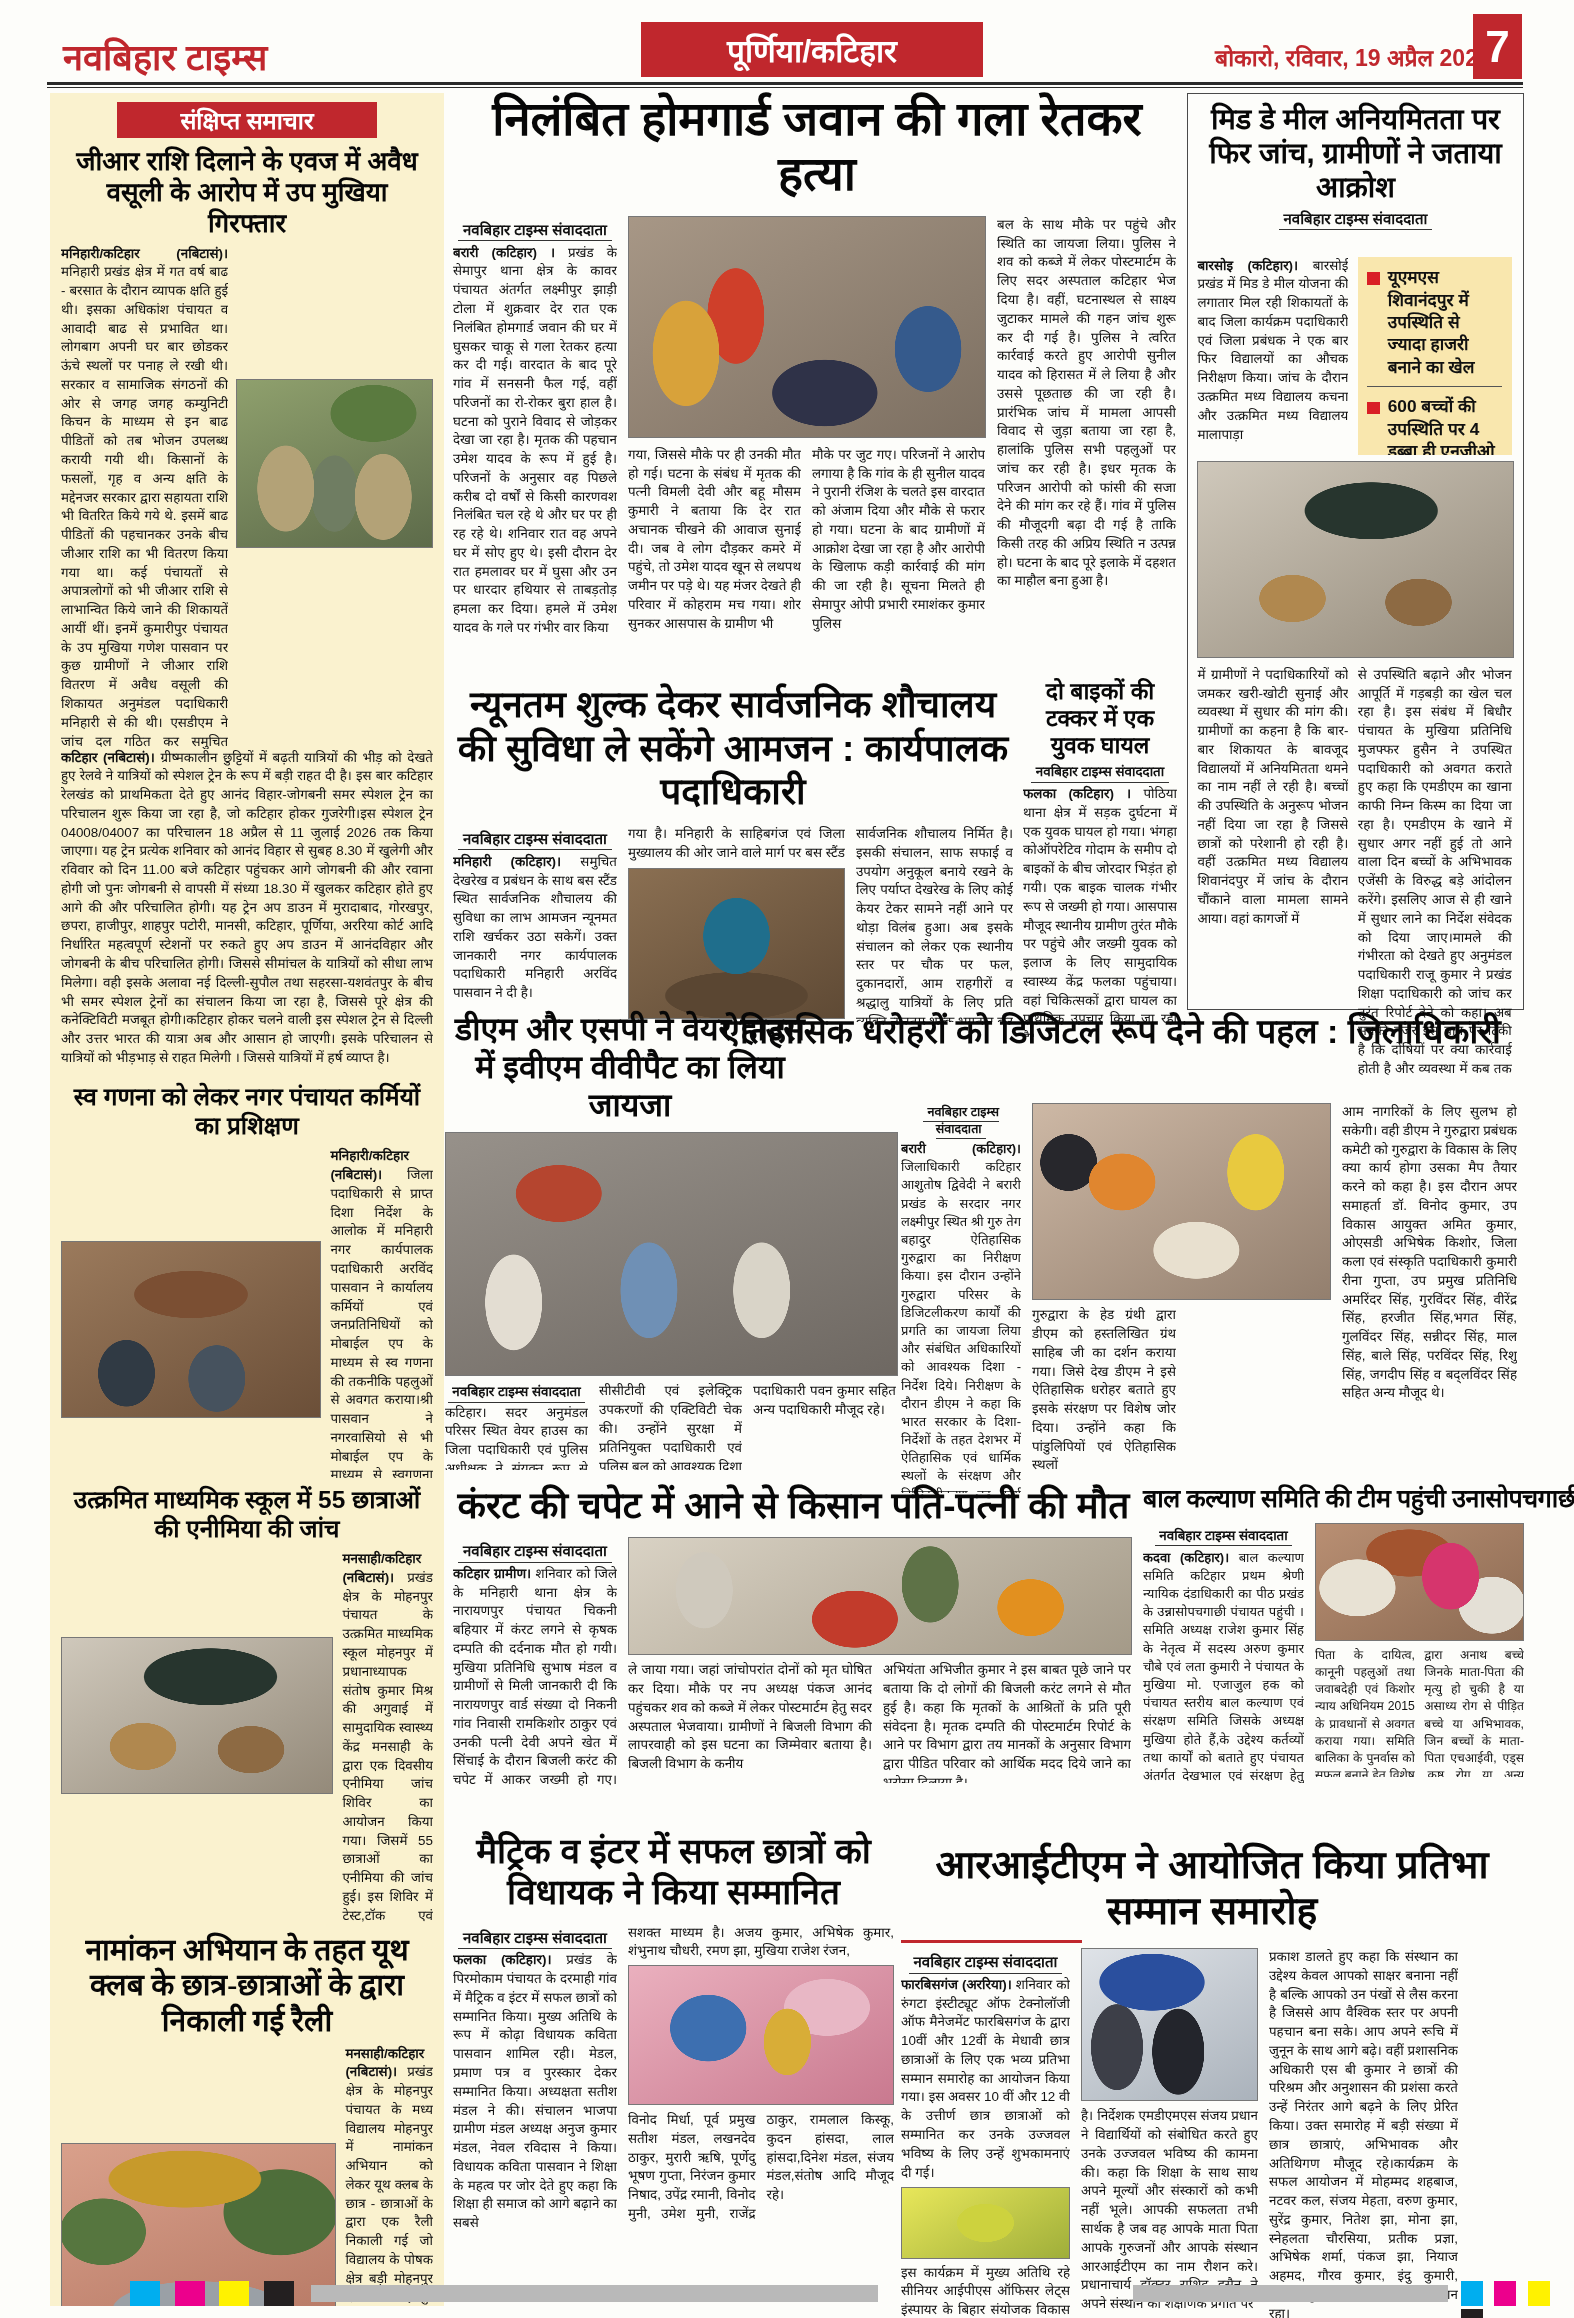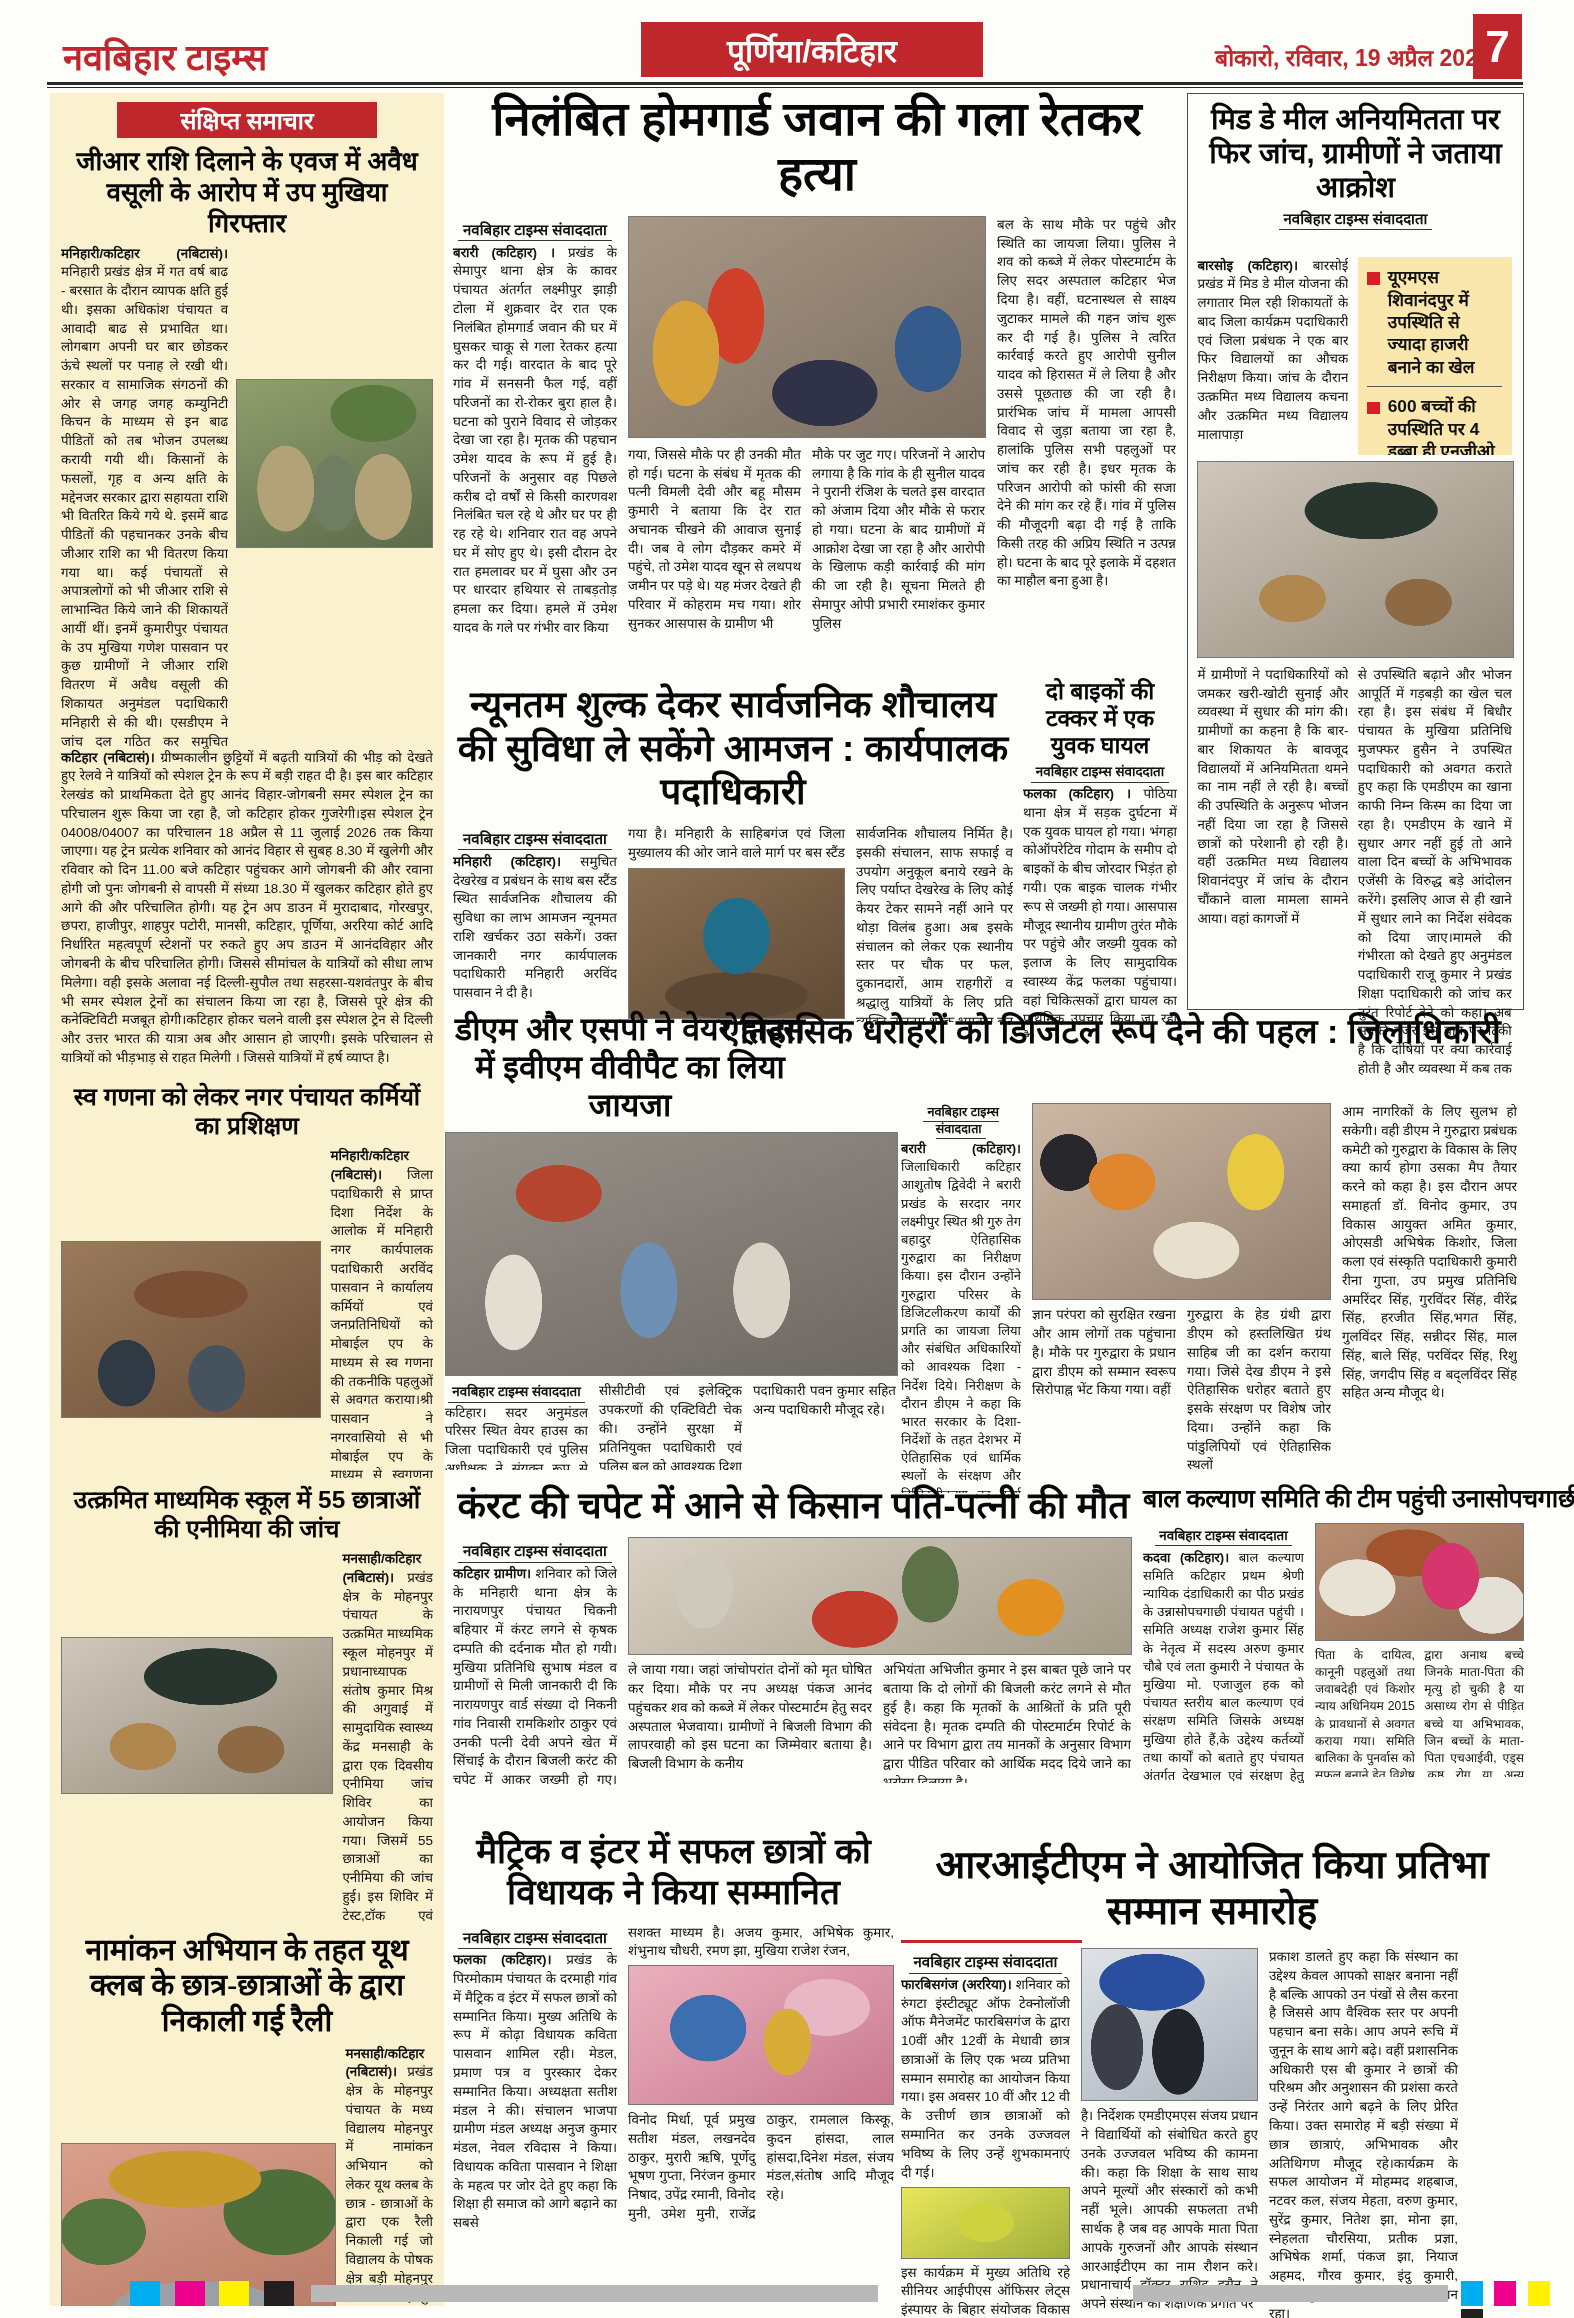--- a/index.html
+++ b/index.html
@@ -170,21 +170,20 @@
 </div>
 <div class="abs" style="left:901px;top:1074px;width:622px;">
   <div class="cols" style="gap:11px;">
     <div class="col" style="width:120px;height:390px;">
       <div class="by" style="font-size:12.6px;margin:0 0 3.1px;"><span>नवबिहार टाइम्स संवाददाता</span></div>
       <p class="bd" style="font-size:13px;"><b class="dl">बरारी (कटिहार)।</b> <span>जिलाधिकारी कटिहार आशुतोष द्विवेदी ने बरारी प्रखंड के सरदार नगर लक्ष्मीपुर स्थित श्री गुरु तेग बहादुर ऐतिहासिक गुरुद्वारा का निरीक्षण किया। इस दौरान उन्होंने गुरुद्वारा परिसर के डिजिटलीकरण कार्यों की प्रगति का जायजा लिया और संबंधित अधिकारियों को आवश्यक दिशा - निर्देश दिये। निरीक्षण के दौरान डीएम ने कहा कि भारत सरकार के दिशा-निर्देशों के तहत देशभर में ऐतिहासिक एवं धार्मिक स्थलों के संरक्षण और डिजिटलीकरण का कार्य चलाया जा रहा है। इस पहल का उद्देश्य भारतीय</span></p>
     </div>
     <div class="col" style="width:299px;height:390px;">
       <div class="photo ph-guru" style="width:299px;height:197px;"></div>
       <div class="cols" style="margin-top:6.3px;gap:11px;">
-        <p class="bd col" style="width:144px;height:181px;">ज्ञान परंपरा को सुरक्षित रखना और आम लोगों तक पहुंचाना है। मौके पर गुरुद्वारा के प्रधान द्वारा डीएम को सम्मान स्वरूप सिरोपाह्न भेंट किया गया। वहीं</p>
         <p class="bd col" style="width:144px;height:181px;">गुरुद्वारा के हेड ग्रंथी द्वारा डीएम को हस्तलिखित ग्रंथ साहिब जी का दर्शन कराया गया। जिसे देख डीएम ने इसे ऐतिहासिक धरोहर बताते हुए इसके संरक्षण पर विशेष जोर दिया। उन्होंने कहा कि पांडुलिपियों एवं ऐतिहासिक स्थलों</p>
       </div>
     </div>
     <p class="bd col" style="width:175px;height:390px;">आम नागरिकों के लिए सुलभ हो सकेगी। वही डीएम ने गुरुद्वारा प्रबंधक कमेटी को गुरुद्वारा के विकास के लिए क्या कार्य होगा उसका मैप तैयार करने को कहा है। इस दौरान अपर समाहर्ता डॉ. विनोद कुमार, उप विकास आयुक्त अमित कुमार, ओएसडी अभिषेक किशोर, जिला कला एवं संस्कृति पदाधिकारी कुमारी रीना गुप्ता, उप प्रमुख प्रतिनिधि अमरिंदर सिंह, गुरविंदर सिंह, वीरेंद्र सिंह, हरजीत सिंह,भगत सिंह, गुलविंदर सिंह, सन्नीदर सिंह, माल सिंह, बाले सिंह, परविंदर सिंह, रिशु सिंह, जगदीप सिंह व बद्लविंदर सिंह सहित अन्य मौजूद थे।</p>
   </div>
 </div>
 
 <div class="abs" style="left:453px;top:1484px;width:681px;">
   <div class="hl" style="font-size:37px;">कंरट की चपेट में आने से किसान पति-पत्नी की मौत</div>
   <div class="cols" style="margin-top:9.4px;">

